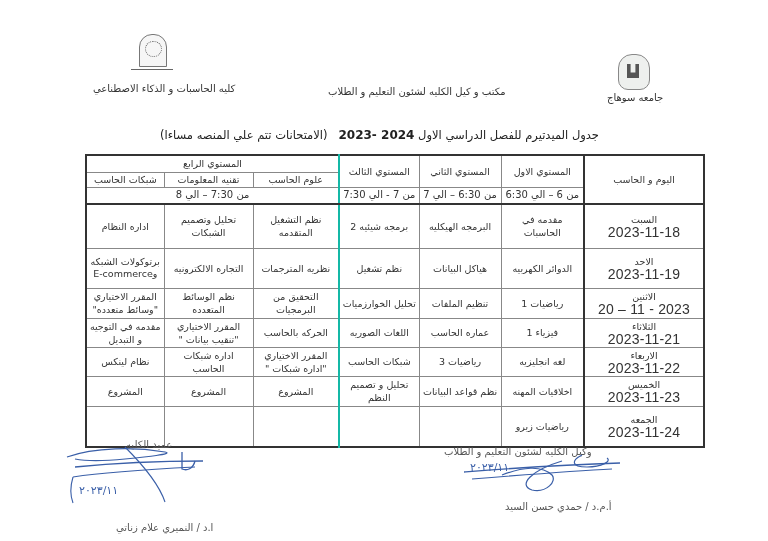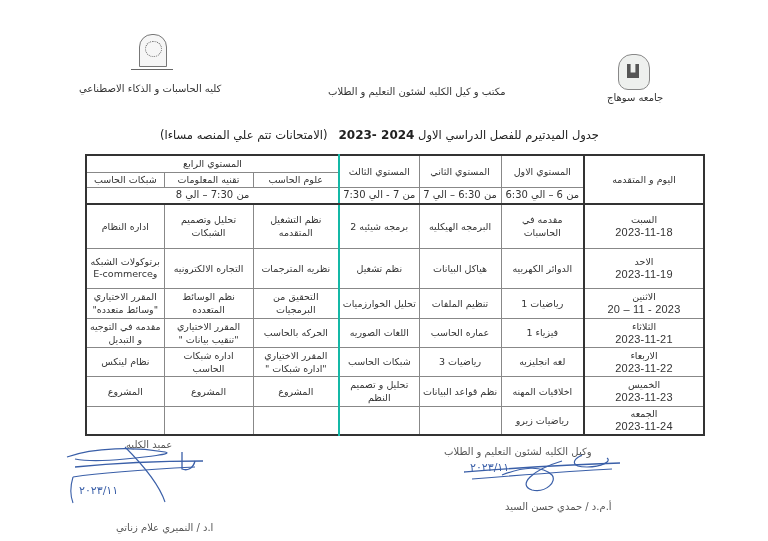--- a/index.html
+++ b/index.html
@@ -39,40 +39,40 @@
       border:2px solid #333;
     }
     table.sched td {
       border:1px solid #888; text-align:center; vertical-align:middle;
       font-size:9.5px; line-height:13px; padding:0 2px; color:#333;
       overflow:hidden;
     }
     table.sched td.day { border-left:2px solid #333; font-size:9.5px; }
     table.sched td.lvl3 { border-left:2px solid #14b8a6; }
     table.sched tr.time td { border-bottom:2.5px solid #333; font-size:10px; line-height:12px; }
-    .date-line { font-family:"Liberation Sans Narrow","Liberation Sans", sans-serif; font-size:11px; letter-spacing:0.2px; }
+    .date-line { font-family:"Liberation Sans Narrow","Liberation Sans", sans-serif; font-size:14px; letter-spacing:0.2px; }
 
     
     .sig-text { font-size:10px; color:#555; direction:rtl; white-space:nowrap; }
     svg.sig { position:absolute; overflow:visible; }
   </style>
 </head>
 <body>
 
 <div class="abs logo-uni">
     <div class="inner"></div>
   </div>
 <div class="abs hdr-text" style="left:607px; top:92px;">جامعه سوهاج</div>
 
 <div class="abs logo-fac-top"></div>
 <div class="abs logo-fac">
     <div class="tree"></div>
   </div>
 <div class="abs logo-fac-base"></div>
-<div class="abs hdr-text" style="left:79px; top:83px;">كليه الحاسبات و الذكاء الاصطناعي</div>
+<div class="abs hdr-text" style="left:93px; top:83px;">كليه الحاسبات و الذكاء الاصطناعي</div>
 
 <div class="abs hdr-text" style="left:328px; top:86px;">مكتب و كيل الكليه لشئون التعليم و الطلاب</div>
 
 <div class="abs title" style="left:160px; top:128px;">
   <span>جدول الميدتيرم للفصل الدراسي الاول</span>
   <b style="direction:ltr; unicode-bidi:embed;">2023- 2024</b>
   &nbsp;
   <span>(الامتحانات تتم علي المنصه مساءا)</span>
 </div>
 
@@ -81,21 +81,21 @@
     <col style="width:120px">
     <col style="width:83px">
     <col style="width:82px">
     <col style="width:80px">
     <col style="width:86px">
     <col style="width:89px">
     <col style="width:78px">
   </colgroup>
   <tbody>
       <tr style="height:17px;">
-    <td class="day" rowspan="3" style="border-bottom:2.5px solid #333;">اليوم و المتقدمه</td>
+    <td class="day" rowspan="3" style="border-bottom:2.5px solid #333;">اليوم و الحاسب</td>
     <td rowspan="2">المستوي الاول</td>
     <td rowspan="2">المستوي الثاني</td>
     <td rowspan="2" class="lvl3">المستوي الثالث</td>
     <td colspan="3" style="border-bottom:none;">المستوي الرابع</td>
   </tr>
   <tr style="height:15px;">
     <td>علوم الحاسب</td>
     <td>تقنيه المعلومات</td>
     <td>شبكات الحاسب</td>
   </tr>
@@ -171,21 +171,21 @@
           <div>الخميس</div>
           <div class="date-line">2023-11-23</div>
         </td>
     <td>اخلاقيات المهنه</td>
     <td>نظم قواعد البيانات</td>
     <td class="lvl3">تحليل و تصميم النظم</td>
     <td>المشروع</td>
     <td>المشروع</td>
     <td>المشروع</td>
   </tr>
-  <tr style="height:29px;">
+  <tr style="height:41px;">
     <td class="day">
           <div>الجمعه</div>
           <div class="date-line">2023-11-24</div>
         </td>
     <td>رياضيات زيرو</td>
     <td></td>
     <td class="lvl3"></td>
     <td></td>
     <td></td>
     <td></td>

